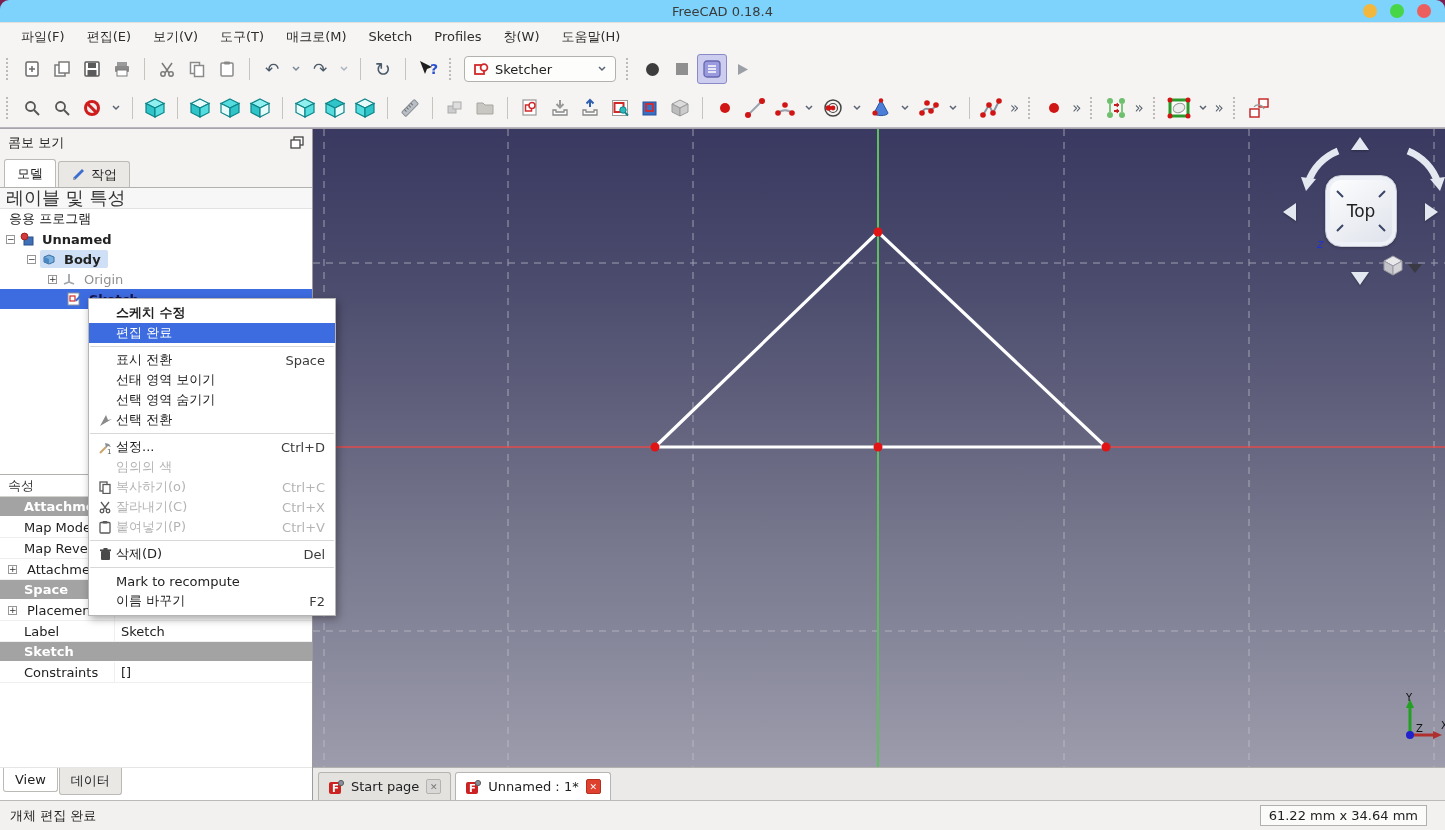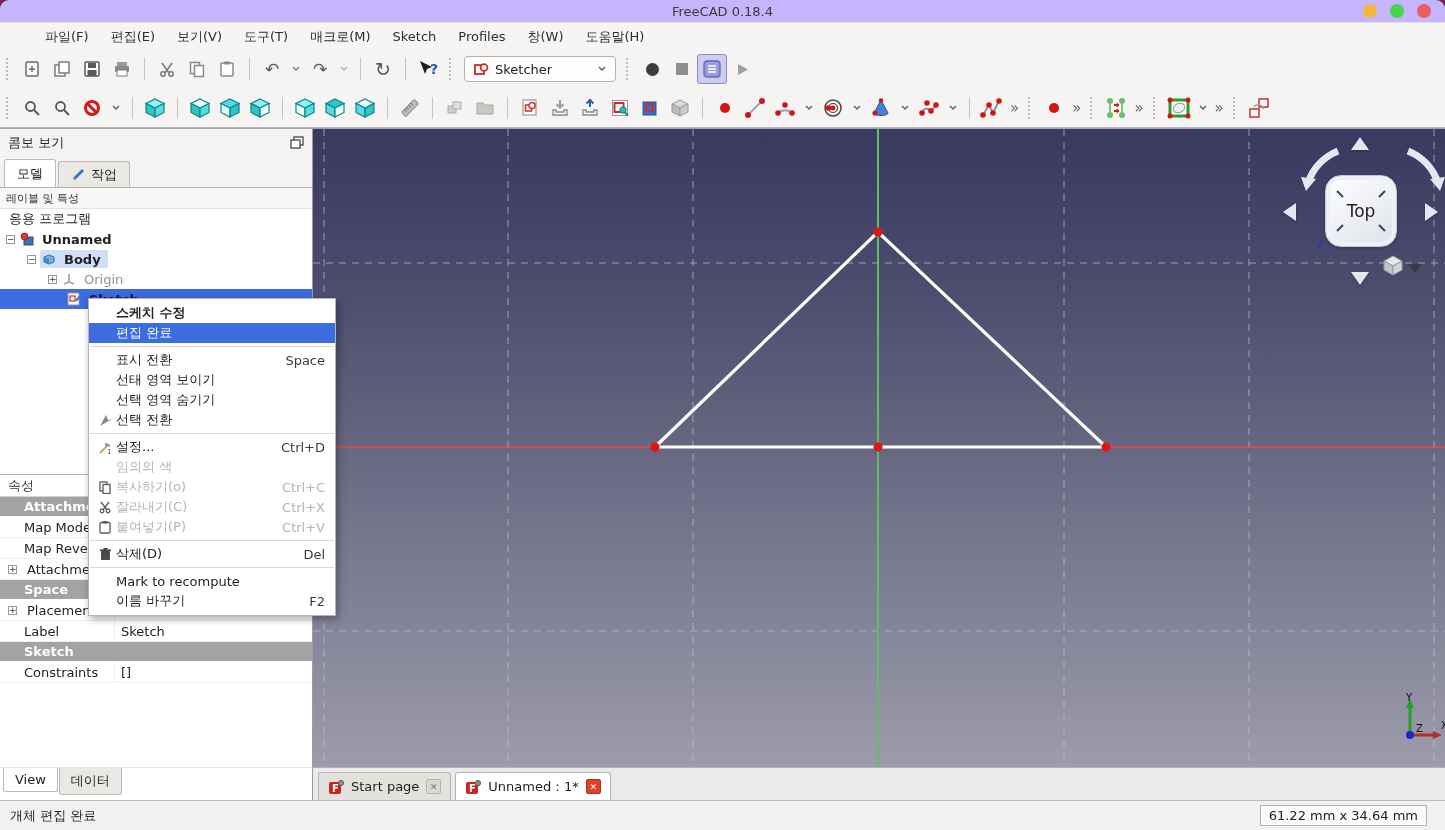--- a/index.html
+++ b/index.html
@@ -1,28 +1,28 @@
 <!DOCTYPE html>
 <html><head>
 <meta charset="utf-8">
 <style>
   * { margin:0; padding:0; box-sizing:border-box; }
   body { width:1445px; height:830px; overflow:hidden; font-family:"DejaVu Sans", sans-serif; font-size:13px; color:#222; background:#f5f4f2; }
   .app { position:relative; width:1445px; height:830px; }
 
   
   .titlebar { height:23px; background:#7c1f4e; position:relative; }
-  .titlebar-inner { position:absolute; inset:0; background:#c4b5fd; border-radius:9px 9px 0 0; display:flex; align-items:center; justify-content:center; border-bottom:1px solid #e2e0dd;text-align:center; }
+  .titlebar-inner { position:absolute; inset:0; background:#7dd3fc; border-radius:9px 9px 0 0; display:flex; align-items:center; justify-content:center; border-bottom:1px solid #e2e0dd;text-align:center; }
   .title-text { color:#3a3a3a; font-size:13px; }
   .win-buttons { position:absolute; right:14px; top:4px; display:flex; gap:13px; }
   .win-btn { width:14px; height:14px; border-radius:50%; }
   .wb-min { background:#f2b73f; } .wb-max { background:#47d647; } .wb-close { background:#ec5f5f; }
 
   
-  .menubar { height:27px; background:#f6f5f3; display:flex; align-items:center; padding-left:10px;margin-left:24px; }
+  .menubar { height:27px; background:#f6f5f3; display:flex; align-items:center; padding-left:10px; }
   .menu-item { padding:3px 11px; color:#2d2d2d; cursor:default; }
 
   
   .toolbar { background:#f5f4f2; display:flex; align-items:center; }
   .toolbar.row1 { height:38px; }
   .toolbar.row2 { height:40px; border-bottom:1px solid #b9b7bd; }
   .tb-handle { width:7px; height:22px; margin:0 4px 0 6px; border-left:2px dotted #bdbbb7; }
   .tb-sep { width:1px; height:22px; background:#c6c4c0; margin:0 7px; }
   .tbi { width:30px; height:30px; display:flex; align-items:center; justify-content:center; border-radius:3px; }
   .tbi.narrow { width:18px; }
@@ -36,21 +36,21 @@
 
   
   .main { display:flex; height:672px; border-top:1px solid #a7a5ab; }
   .left-panel { width:313px; background:#fff; border-right:1px solid #9d9ba1; display:flex; flex-direction:column; }
   .panel-title { height:27px; background:#f4f3f1; display:flex; align-items:center; padding:0 8px; }
   .panel-title .t { flex:1; }
   .panel-tabs { height:31px; background:#f4f3f1; display:flex; align-items:flex-end; padding-left:4px; gap:2px; }
   .ptab { display:flex; align-items:center; gap:5px; padding:4px 12px; border:1px solid #bcbab6; border-bottom:none; border-radius:3px 3px 0 0; background:#e9e8e5; height:26px; }
   .ptab.active { background:#fff; height:28px; }
   .panel-body { border-top:1px solid #b3b1ad; display:flex; flex-direction:column; height:287px; }
-  .tree-header { height:21px; background:#f7f7f7; border-bottom:1px solid #e2e2e2; display:flex; align-items:center; padding-left:6px; font-size:11px; color:#333; }
+  .tree-header { height:21px; background:#f7f7f7; border-bottom:1px solid #e2e2e2; display:flex; align-items:center; padding-left:6px; font-size:18px; color:#333; }
   .tree { flex:1; overflow:hidden; }
   .trow { height:20px; display:flex; align-items:center; gap:4px; padding-left:6px; white-space:nowrap; }
   .expander { width:9px; height:9px; border:1px solid #979797; background:#fff; font-size:9px; line-height:7px; text-align:center; color:#333; flex:none; }
   .t-label { padding:0 3px; }
   .bold { font-weight:bold; }
   .hl-body { background:#cfe0f6; border-radius:2px; display:flex; align-items:center; gap:4px; padding:1px 4px 1px 1px; }
   .trow.selected { background:#3d6be0; }
   .trow.selected .t-label { color:#14144e; font-weight:bold; }
   .gray { color:#909090; }
 

